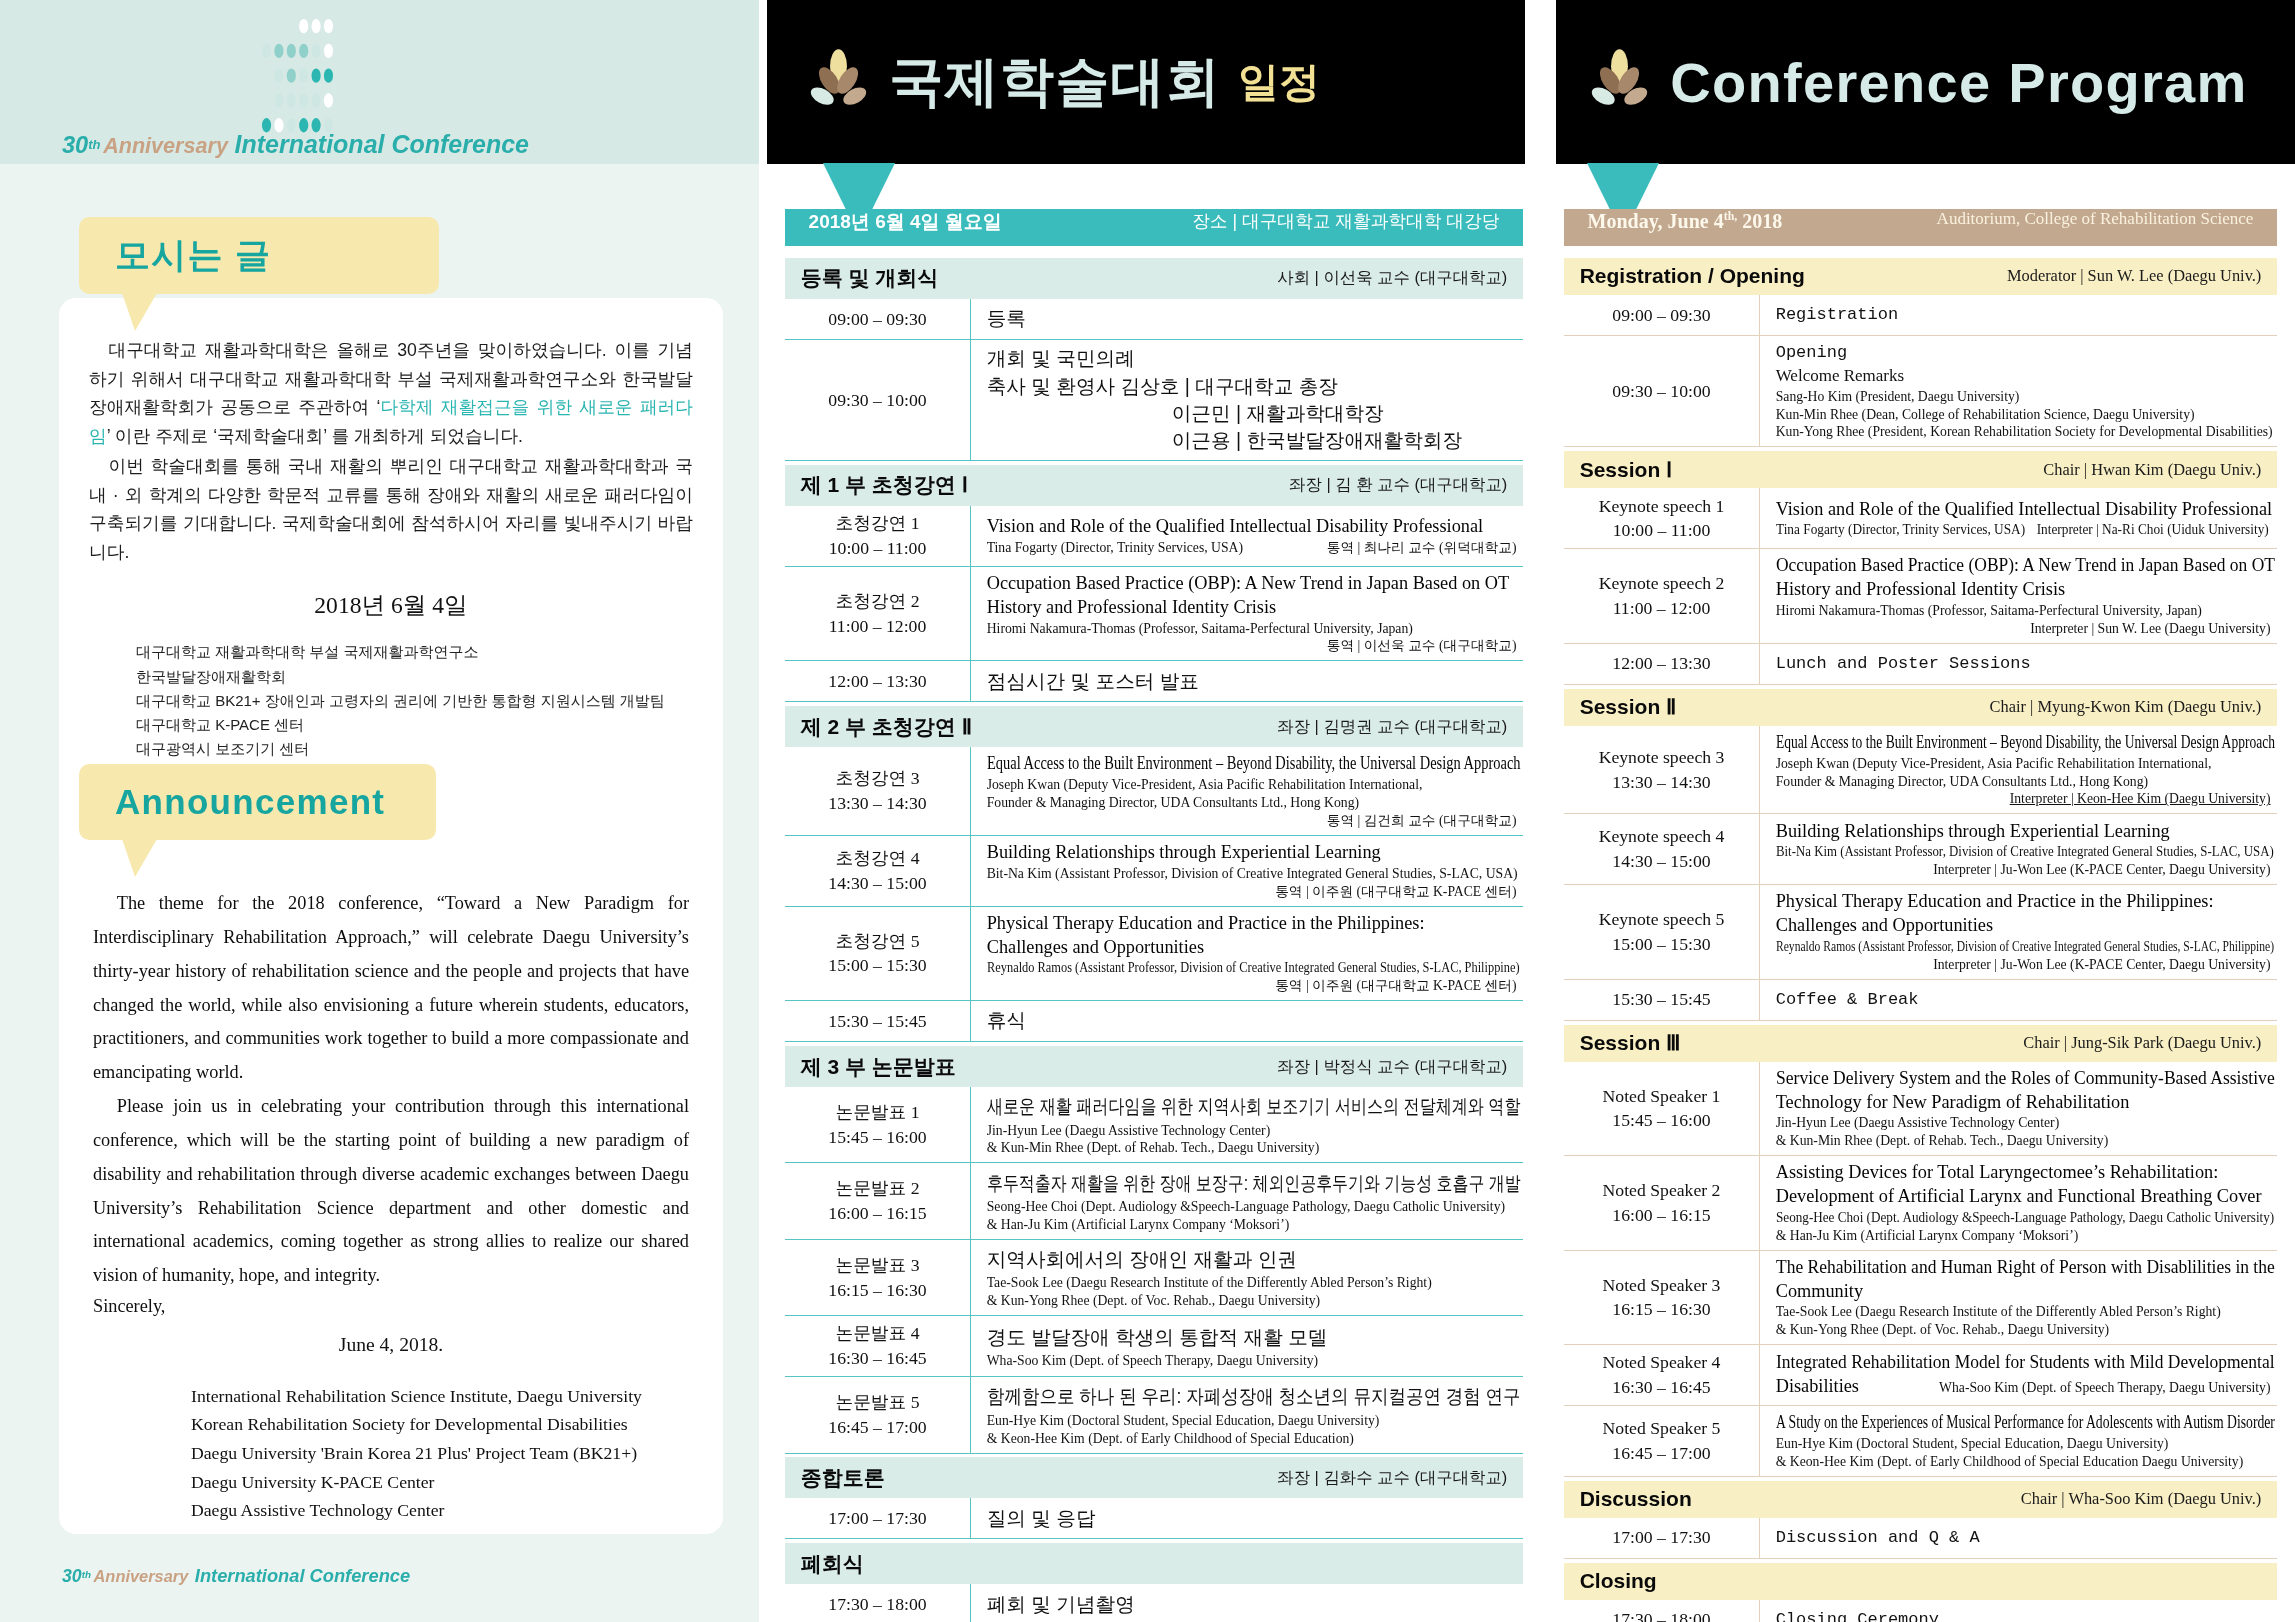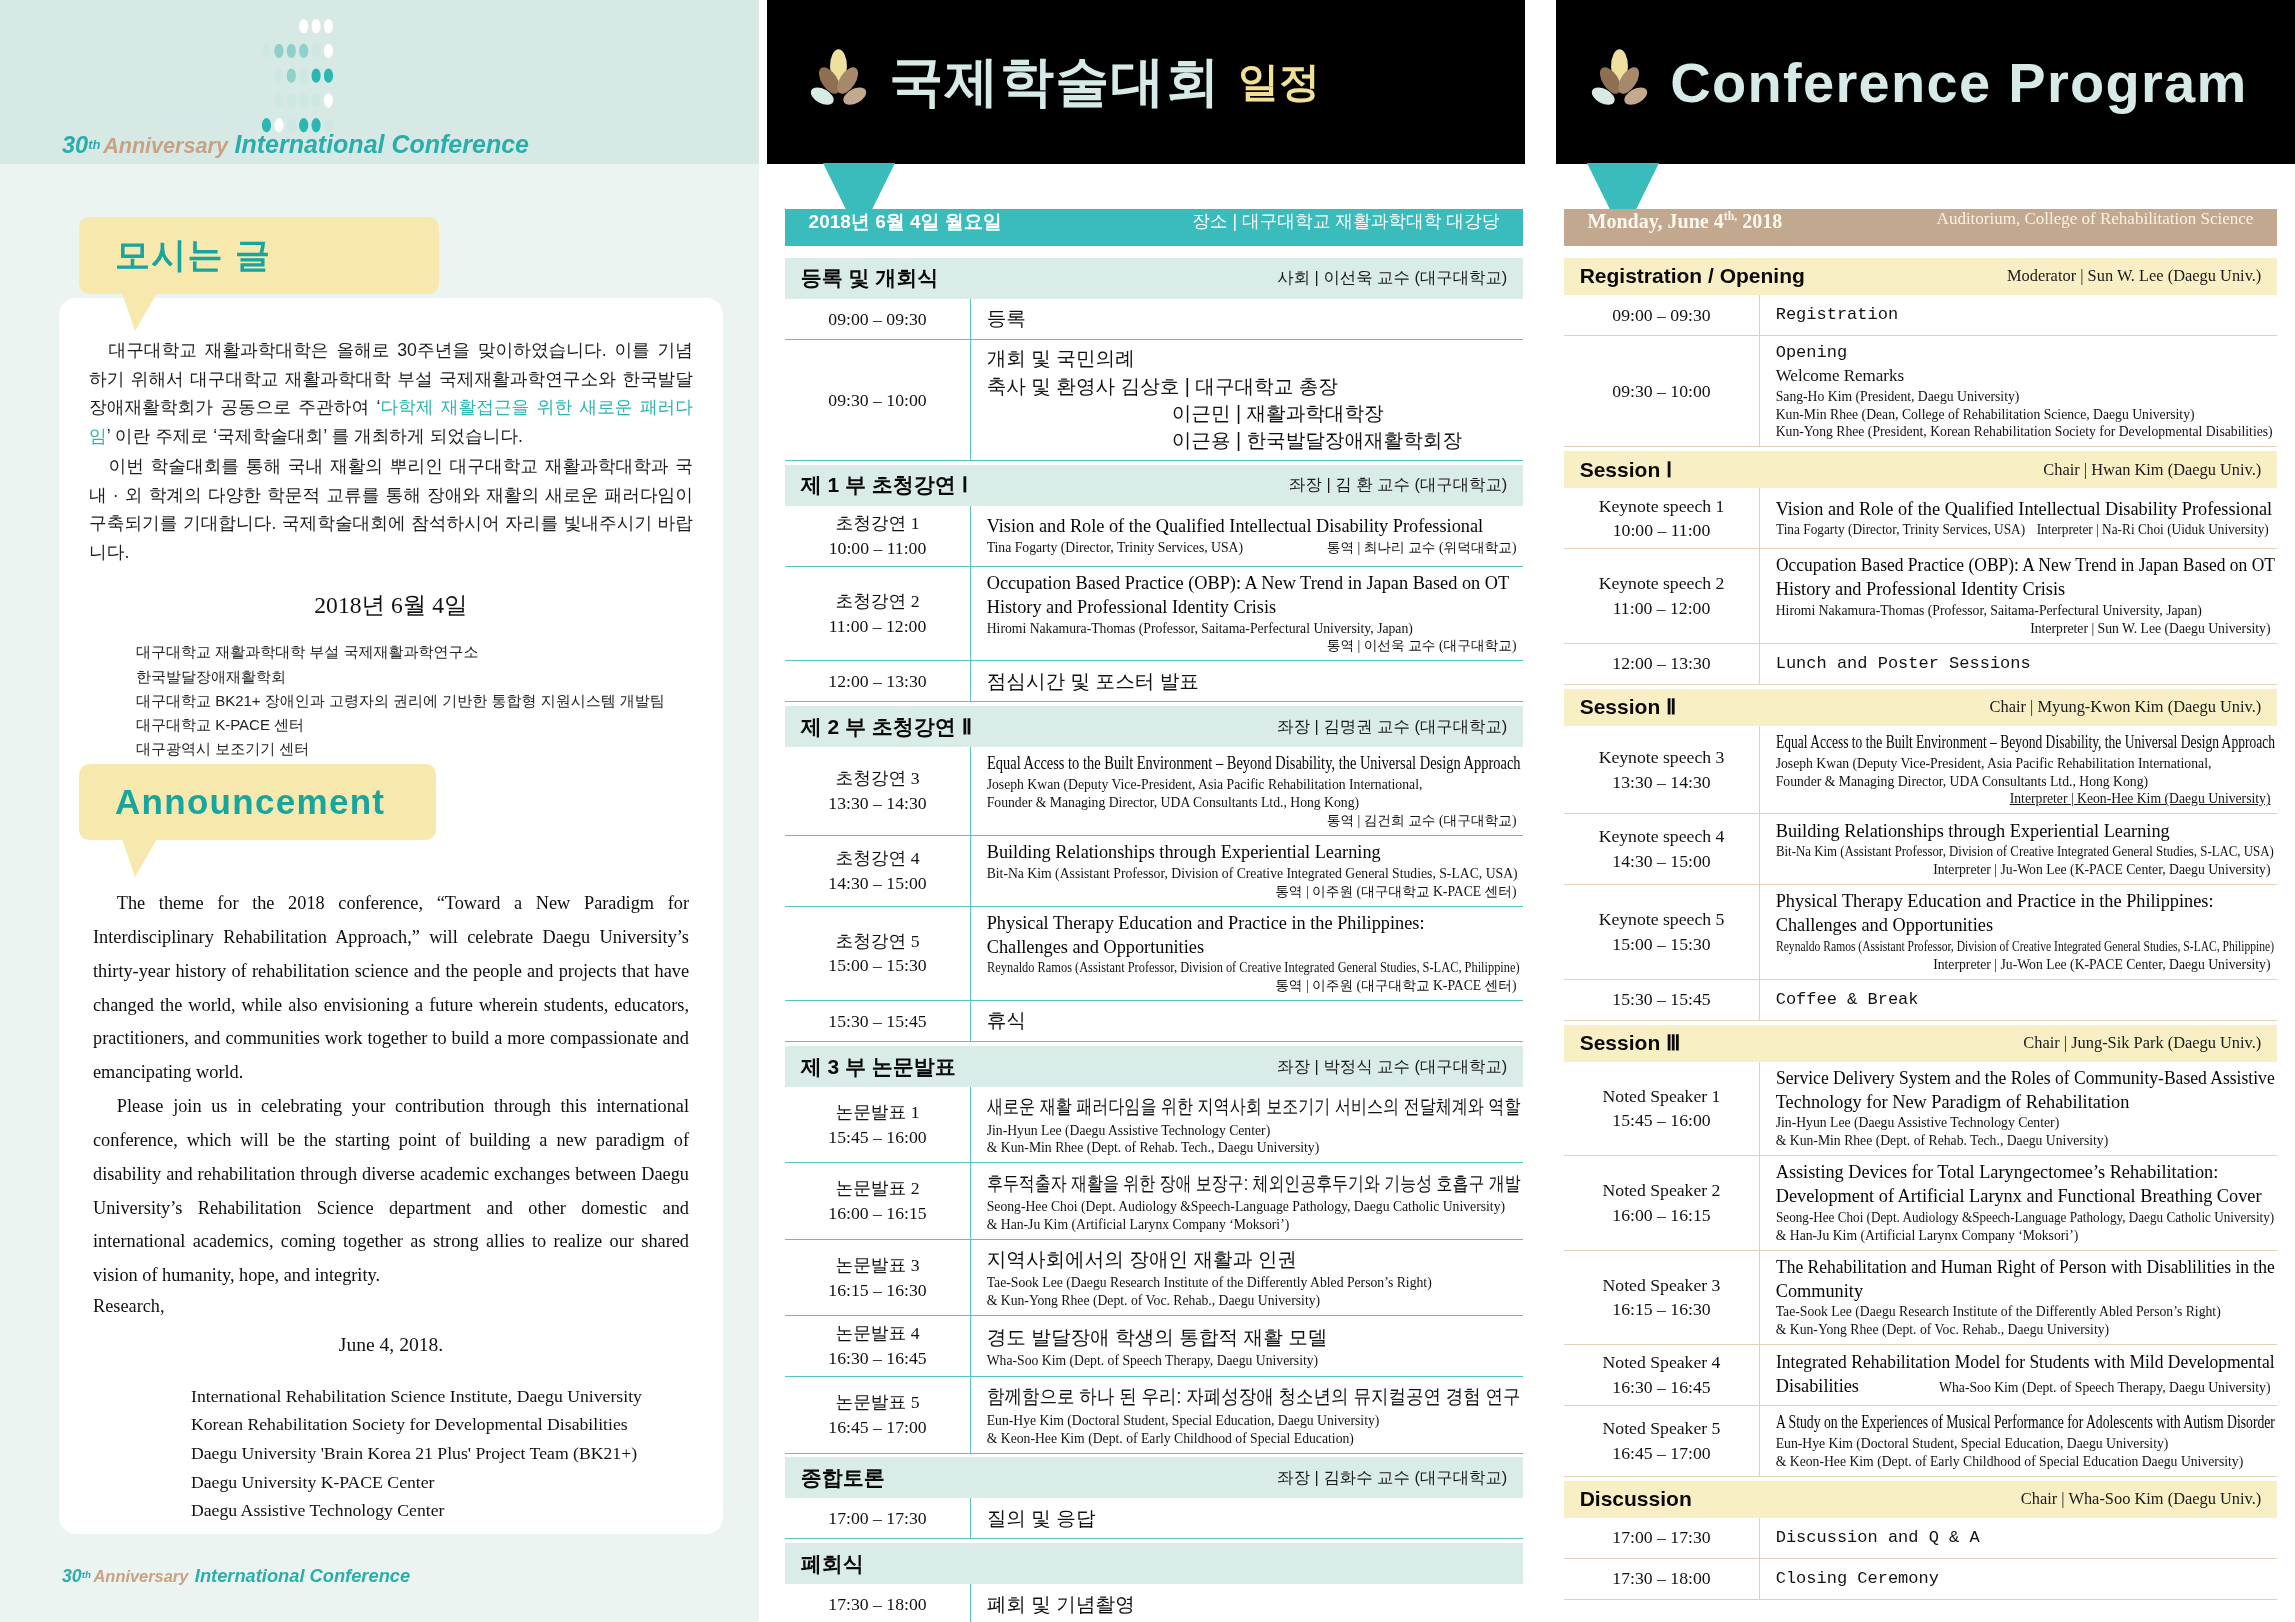--- a/index.html
+++ b/index.html
@@ -151,21 +151,21 @@
     </div>
   </div>
 
   <div class="bubble bubble-ann">
     <span class="bubble-text">Announcement</span>
   </div>
 
   <div class="card card-ann">
     <p class="ann-p">The theme for the 2018 conference, “Toward a New Paradigm for Interdisciplinary Rehabilitation Approach,” will celebrate Daegu University’s thirty-year history of rehabilitation science and the people and projects that have changed the world, while also envisioning a future wherein students, educators, practitioners, and communities work together to build a more compassionate and emancipating world.</p>
     <p class="ann-p">Please join us in celebrating your contribution through this international conference, which will be the starting point of building a new paradigm of disability and rehabilitation through diverse academic exchanges between Daegu University’s Rehabilitation Science department and other domestic and international academics, coming together as strong allies to realize our shared vision of humanity, hope, and integrity.</p>
-    <p class="ann-sign">Research,</p>
+    <p class="ann-sign">Sincerely,</p>
     <div class="ann-date">June 4, 2018.</div>
     <div class="ann-orgs">
       <div class="orgline" style="white-space: nowrap;">International Rehabilitation Science Institute, Daegu University</div>
       <div class="orgline" style="white-space: nowrap;">Korean Rehabilitation Society for Developmental Disabilities</div>
       <div class="orgline" style="white-space: nowrap;">Daegu University 'Brain Korea 21 Plus' Project Team (BK21+)</div>
       <div class="orgline" style="white-space: nowrap;">Daegu University K-PACE Center</div>
       <div class="orgline" style="white-space: nowrap;">Daegu Assistive Technology Center</div>
     </div>
   </div>
 
@@ -576,20 +576,24 @@
         <span class="sec-label" style="white-space: nowrap;">Chair | Wha-Soo Kim (Daegu Univ.)</span>
       </div>
       <div class="trow">
         <div class="tcell time">
           <div>17:00 – 17:30</div>
         </div>
         <div class="tcell content">
           <div class="line en-main" style="white-space: nowrap;">Discussion and Q &amp; A</div>
         </div>
       </div>
+      <div class="sec">
+        <span class="sec-title" style="white-space: nowrap;">Closing</span>
+        <span class="sec-label" style="white-space: nowrap;"></span>
+      </div>
       <div class="trow">
         <div class="tcell time">
           <div>17:30 – 18:00</div>
         </div>
         <div class="tcell content">
           <div class="line en-main" style="white-space: nowrap;">Closing Ceremony</div>
         </div>
       </div>
     </div>
 

